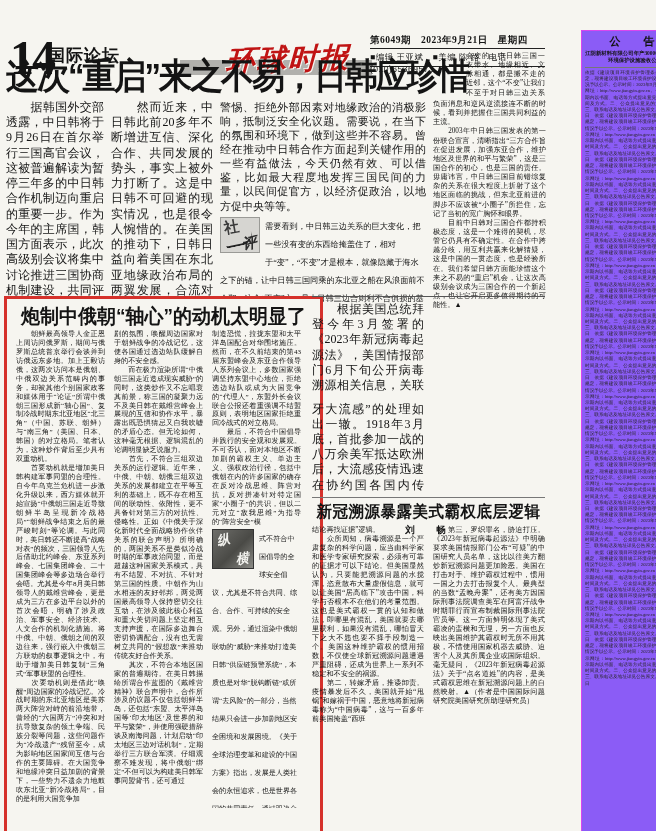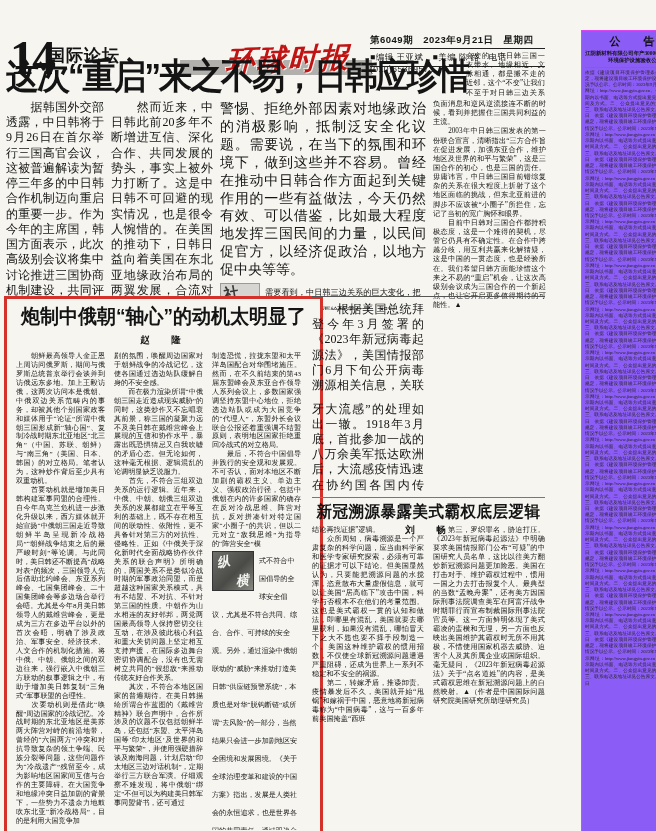--- a/index.html
+++ b/index.html
@@ -50,52 +50,51 @@
 <body>
 
 <div class="page">
 
   <div class="abs pageno" style="left:10px;top:34px;">14</div>
   <div class="abs section" style="left:48px;top:44px;">国际论坛</div>
 
   <div class="abs mastbar" style="left:180px;top:60px;width:192px;"></div>
   <div class="abs masthead" style="left:226px;top:40px;">环球时报</div>
 
-  <div class="abs meta" style="left:370px;top:34px;width:176px;">第6049期　2023年9月21日　星期四</div>
+  <div class="abs meta" style="left:370px;top:34px;width:176px;font-family:Liberation Serif, serif;">第6049期　2023年9月21日　星期四</div>
   <div class="abs rule" style="left:370px;top:48px;width:175px;"></div>
   <div class="abs meta2" style="left:370px;top:52px;width:176px;">■编辑 王亚斌　■美编 陈 路　电话(010)65369573</div>
   <div class="abs rule" style="left:370px;top:66px;width:175px;"></div>
 
   <div class="abs headline" style="left:6px;top:58px;">这次“重启”来之不易，日韩应珍惜</div>
   <div class="abs bodytxt" style="left:466px;top:52px;width:79px;height:46px;font-size:7.2px;">会变的，中日韩三国一衣带水、地缘相近、文脉相通，都是搬不走的近邻，这个“不变”让我们不至于对日韩三边关系过于悲观，在</div>
 
   <div class="abs cols" style="left:6px;top:100px;width:540px;height:210px;gap:7px;">
     <div class="bodytxt" style="width:98px;height:210px;">　　据韩国外交部透露，中日韩将于9月26日在首尔举行三国高官会议，这被普遍解读为暂停三年多的中日韩合作机制迈向重启的重要一步。作为今年的主席国，韩国方面表示，此次高级别会议将集中讨论推进三国协商机制建设，共同评估三国政府间合作现状，并探讨今后的发展方向。这多多少少能冲淡一些笼罩在该地区上空的“新冷战”阴云。
 　　中日韩合作曾经历过亚洲次区域合作的高光时刻。中日韩合作机制脱胎于1999年三国领导人在东盟与中日韩（10+3）领导人会议期间的早餐会，发展到今天已经快24年了。在过去的时间里，三国举行了8次领导人会议和9次外长会议，建立了21个部长级会议和70多个对话机制，贸易额从1999年的1300亿美元增至超过8000亿美元，三国合作逐渐从“潜力股”走到“绩优股”，在亚洲乃至世界经贸领域具有举足轻重的影响力。</div>
     <div class="bodytxt" style="width:102px;height:210px;">　　然而近来，中日韩此前20多年不断增进互信、深化合作、共同发展的势头，事实上被外力打断了。这是中日韩不可回避的现实情况，也是很令人惋惜的。在美国的推动下，日韩日益向着美国在东北亚地缘政治布局的两翼发展，合流对付中国的指向性日益突出，无论是美国策动的对华半导体极限压制，对中国核心利益中的核心——台湾问题的干涉与搅和，还是北约的触角向亚太延伸，日本包括韩国都参与其中，加剧了地区局势紧张。日本不顾国际社会反对，强推核污染水排海也是一个新问题。
 　　摆在中日韩面前最紧迫的任务之一，先是要维持地区局势的稳定，决不能继续滑向全面对峙的危险歧途；然后是把稳方向盘，稳稳地行驶向互利合作及共同发展的大道上。中日韩要重建并夯实三国在各项重大议题的共识，</div>
     <div style="width:206px;height:210px;overflow:hidden;">
-      <div class="bodytxt" style="font-size:14px;line-height:1.28;">警惕、拒绝外部因素对地缘政治的消极影响，抵制泛安全化议题。需要说，在当下的氛围和环境下，做到这些并不容易。曾经在推动中日韩合作方面起到关键作用的一些有益做法，今天仍然有效、可以借鉴，比如最大程度地发挥三国民间的力量，以民间促官方，以经济促政治，以地方促中央等等。</div>
+      <div class="bodytxt" style="font-size:11px;line-height:1.28;">警惕、拒绝外部因素对地缘政治的消极影响，抵制泛安全化议题。需要说，在当下的氛围和环境下，做到这些并不容易。曾经在推动中日韩合作方面起到关键作用的一些有益做法，今天仍然有效、可以借鉴，比如最大程度地发挥三国民间的力量，以民间促官方，以经济促政治，以地方促中央等等。</div>
       <div style="margin-top:2px;">
         <span class="shiping">
           <span class="c1">社</span>
           <span class="c2">评</span>
           <span class="swoosh"></span>
         </span>
         <span class="bodytxt" style="font-size:8.2px;line-height:1.28;display:inline;">需要看到，中日韩三边关系的巨大变化，把一些没有变的东西给掩盖住了，相对于“变”，“不变”才是根本，就像隐藏于海水之下的锚，让中日韩三国同乘的东北亚之船在风浪面前不会翻。这个“不变”之一是中日韩三边合则利不合俱损的基本格局没有变，三国经济相互依赖，产业链供应链高度融合，是离不开的伙伴；之二是虽然受到外来因素的影响，但三国所设定的中心任务仍然是经济发展；之三是永远不</span>
       </div>
     </div>
     <div class="bodytxt" style="width:113px;height:210px;font-size:7.2px;">负面消息和逆风逆流接连不断的时候，看到并把握住三国共同利益的主流。
 　　2003年中日韩三国发表的第一份联合宣言，清晰指出“三方合作旨在促进发展，加强东亚合作，维护地区及世界的和平与繁荣”，这是三国合作的初心，也是三国的责任。毋庸讳言，中日韩三国目前错综复杂的关系在很大程度上折射了这个地区面临的挑战，但东北亚前进的脚步不应该被“小圈子”所拦住，忘记了当初的宽广胸怀和眼界。
 　　目前中日韩对三国合作都持积极态度，这是一个难得的契机，尽管它仍具有不确定性。在合作中跨越分歧，用互利共赢来化解猜疑，这是中国的一贯态度，也是经验所在。我们希望日韩方面能珍惜这个来之不易的“重启”机会，让这次高级别会议成为三国合作的一个新起点，也让它开启更多值得期待的可能性。▲</div>
   </div>
 
   <div class="abs redbox" style="left:4px;top:296px;width:295px;height:523px;padding:5px 9px 12px 9px;">
     <div class="rtitle">炮制中俄朝“轴心”的动机太明显了</div>
-    <div class="byline" style="margin:4px 0 5px;">赵　隆</div>
     <div class="cols" style="gap:9px;">
       <div class="bodytxt" style="width:89px;height:478px;font-size:7.1px;line-height:1.26;">　　朝鲜最高领导人金正恩上周访问俄罗斯，期间与俄罗斯总统普京举行会谈并到访俄远东多地。加上王毅访俄，这两次访问本是俄朝、中俄双边关系范畴内的事务，却被其他个别国家政客和媒体用于“论证”所谓中俄朝三国形成新“轴心国”、复制冷战时期东北亚地区“北三角”（中国、苏联、朝鲜）与“南三角”（美国、日本、韩国）的对立格局。笔者认为，这种炒作背后至少具有双重动机。
 　　首要动机就是增加美日韩构建军事同盟的合理性。自今年乌克兰危机进一步激化升级以来，西方媒体就开始宣扬“中俄朝三国走近导致朝鲜半岛呈现新冷战格局”“朝鲜战争结束之后的最严峻时刻”等论调。与此同时，美日韩还不断提高“战略对表”的频次，三国领导人先后借助北约峰会、东亚系列峰会、七国集团峰会、二十国集团峰会等多边场合举行会晤。尤其是今年8月美日韩领导人的戴维营峰会，更是成为三方在多边平台以外的首次会晤，明确了涉及政治、军事安全、经济技术、人文合作的机制化措施。将中俄、中朝、俄朝之间的双边往来，强行嵌入中俄朝三方联动的叙事逻辑之中，有助于增加美日韩复制“三角式”军事联盟的合理性。
 　　次要动机则是借此“唤醒”周边国家的冷战记忆。冷战时期的东北亚地区是美苏两大阵营对峙的前沿地带，曾经的“六国两方”冲突和对抗导致复杂的领土争端、民族分裂等问题，这些问题作为“冷战遗产”残留至今，成为影响地区国家间互信与合作的主要障碍。在大国竞争和地缘冲突日益加剧的背景下，一些势力不遗余力地鼓吹东北亚“新冷战格局”，目的是利用大国竞争加</div>
       <div class="bodytxt" style="width:89px;height:478px;font-size:7.1px;line-height:1.26;">剧的氛围，唤醒周边国家对于朝鲜战争的冷战记忆，这使各国通过选边站队缓解自身的不安全感。
 　　而在极力渲染所谓“中俄朝三国走近造成现实威胁”的同时，这类炒作又不忘唱衰其前景，称三国的凝聚力远不及美日韩在戴维营峰会上展现的互信和协作水平，暴露出既恐惧猜忌又自我吹嘘的矛盾心态。但无论如何，这种毫无根据、逻辑混乱的论调明显缺乏说服力。
 　　首先，不符合三组双边关系的运行逻辑。近年来，中俄、中朝、朝俄三组双边关系的发展都建立在平等互利的基础上，既不存在相互间的联动性、依附性，更不具备针对第三方的对抗性、侵略性。正如《中俄关于深化新时代全面战略协作伙伴关系的联合声明》所明确的，两国关系不是类似冷战时期的军事政治同盟，而是超越这种国家关系模式，具有不结盟、不对抗、不针对第三国的性质。中朝作为山水相连的友好邻邦，两党两国最高领导人保持密切交往互动，在涉及彼此核心利益和重大关切问题上坚定相互支持声援，在国际多边舞台密切协调配合，没有也无需树立共同的“假想敌”来推动传统友好合作关系。
 　　其次，不符合本地区国家的普遍期待。在美日韩描绘所谓合作蓝图的《戴维营精神》联合声明中，合作所涉及的议题不仅包括朝鲜半岛，还包括“东盟、太平洋岛国等‘印太地区’及世界的和平与繁荣”，并使用强硬措辞谈及南海问题，计划启动“印太地区三边对话机制”，定期举行三方联合军演。仔细观察不难发现，将中俄朝“绑定”不但可以为构建美日韩军事同盟背书，还可通过</div>
       <div style="width:89px;height:478px;overflow:hidden;">
         <div class="bodytxt" style="font-size:7.1px;line-height:1.26;">制造恐慌，拉拢东盟和太平洋岛国配合对华围堵施压。然而，在不久前结束的第43届东盟峰会及东亚合作领导人系列会议上，多数国家强调坚持东盟中心地位，拒绝选边站队或成为大国竞争的“代理人”，东盟外长会议联合公报还着重强调不结盟原则，表明地区国家拒绝重回冷战式的对立格局。

